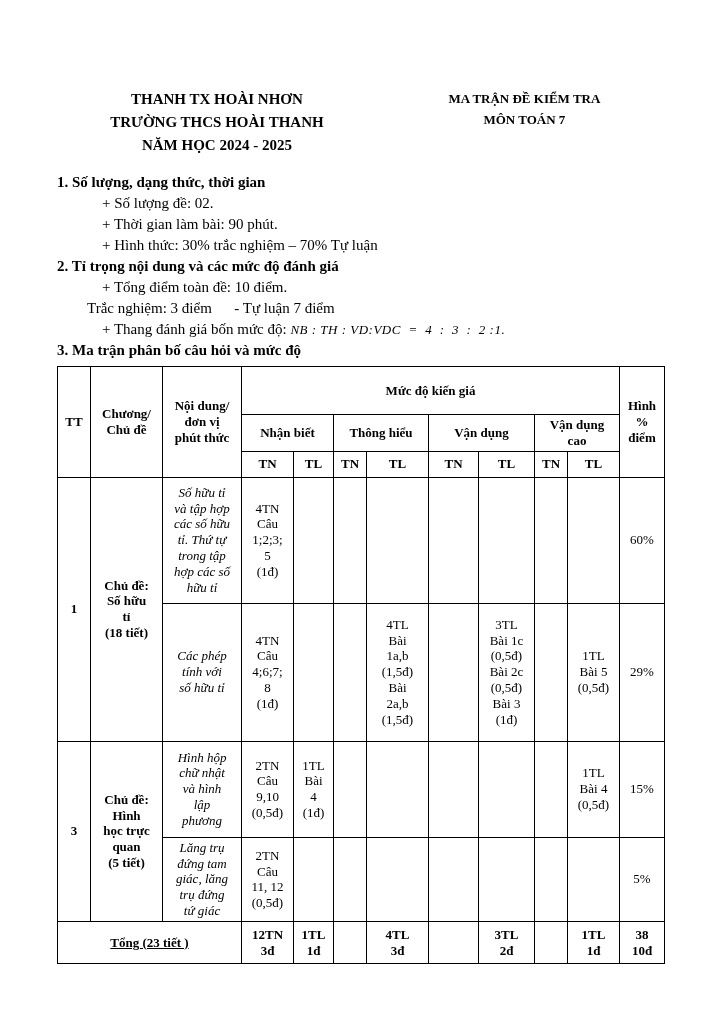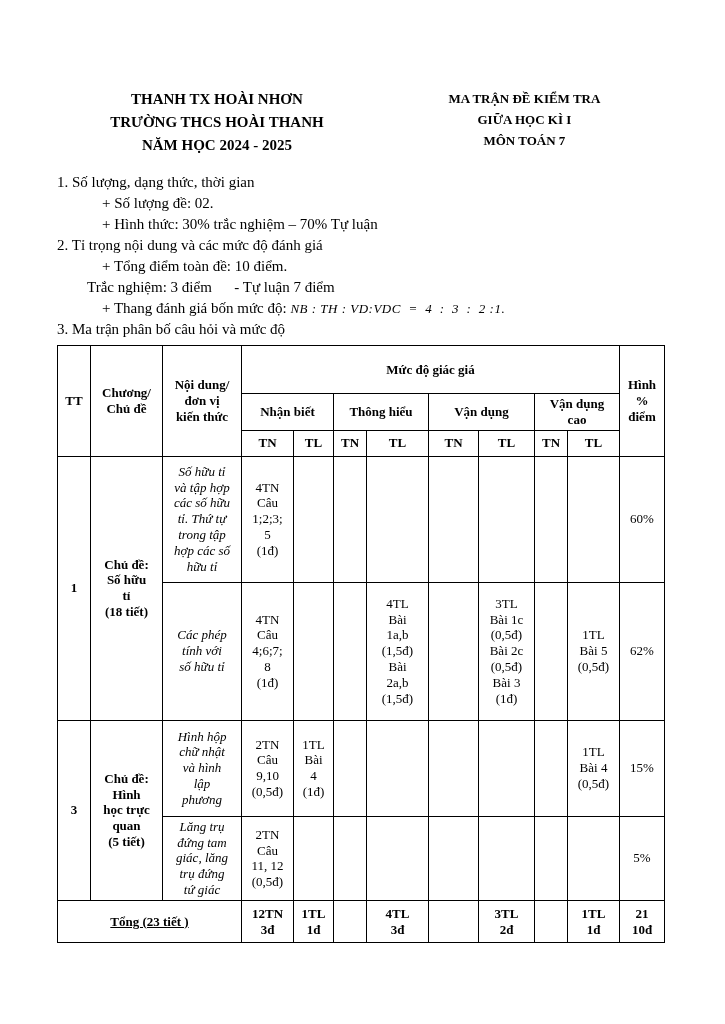--- a/index.html
+++ b/index.html
@@ -9,21 +9,21 @@
     font-family:"Liberation Serif", serif;
     color:#000;
   }
   .page { width:725px; height:1024px; padding:88px 53px 0 57px; overflow:hidden; }
 
   .doc-header { display:flex; }
   .doc-header-left  { width:52%; text-align:center; font-weight:bold; font-size:15px; line-height:23px; }
   .doc-header-right { width:48%; text-align:center; font-weight:bold; font-size:13px; line-height:21px; }
 
   .sections { margin-top:15px; font-size:15px; line-height:21px; }
-  .section-title { font-weight:normal; }
+  .section-title { font-weight:bold; }
   .indent1 { padding-left:45px; white-space:pre-wrap; }
   .indent2 { padding-left:30px; white-space:pre-wrap; }
   .formula { font-style:italic; font-size:13px; letter-spacing:0.5px; }
 
   table.matrix { border-collapse:collapse; margin-top:5px; table-layout:fixed; }
   .matrix td {
     border:1px solid #000;
     text-align:center; vertical-align:middle;
     font-size:13px; line-height:1.22;
     padding:2px; overflow:hidden;
@@ -55,30 +55,30 @@
 <div class="page">
 
   <div class="doc-header">
     <div class="doc-header-left">
       <div>THANH TX HOÀI NHƠN</div>
       <div>TRƯỜNG THCS HOÀI THANH</div>
       <div>NĂM HỌC 2024 - 2025</div>
     </div>
     <div class="doc-header-right">
       <div>MA TRẬN ĐỀ KIỂM TRA</div>
-      <div>GIỮA HỌC KÌ I</div>
       <div>MÔN TOÁN 7</div>
     </div>
   </div>
 
   <div class="sections">
 
     <div>
       <div class="section-title">1. Số lượng, dạng thức, thời gian</div>
       <div class="indent1">+ Số lượng đề: 02.</div>
+      <div class="indent1">+ Thời gian làm bài: 90 phút.</div>
       <div class="indent1">+ Hình thức: 30% trắc nghiệm – 70% Tự luận</div>
     </div>
 
     <div>
       <div class="section-title">2. Tỉ trọng nội dung và các mức độ đánh giá</div>
       <div class="indent1">+ Tổng điểm toàn đề: 10 điểm.</div>
       <div class="indent2">Trắc nghiệm: 3 điểm      - Tự luận 7 điểm</div>
       <div class="indent1"><span>+ Thang đánh giá bốn mức độ: </span><span class="formula">NB : TH : VD:VDC  =  4  :  3  :  2 :1.</span></div>
     </div>
 
@@ -102,22 +102,22 @@
         <col style="width:45px">
       </colgroup>
 
       <tbody>
           <tr class="hrow1">
         <td rowspan="3" class="hdr">TT</td>
         <td rowspan="3" class="hdr pre">Chương/
 Chủ đề</td>
         <td rowspan="3" class="hdr pre">Nội dung/
 đơn vị
-kiến thức</td>
-        <td colspan="8" class="hdr">Mức độ giác giá</td>
+phút thức</td>
+        <td colspan="8" class="hdr">Mức độ kiến giá</td>
         <td rowspan="3" class="hdr pre vtop">Hình
 %
 điểm</td>
       </tr>
 
       <tr class="hrow2">
         <td colspan="2" class="hdr">Nhận biết</td>
         <td colspan="2" class="hdr c-blue">Thông hiểu</td>
         <td colspan="2" class="hdr c-yellow">Vận dụng</td>
         <td colspan="2" class="hdr c-gray pre">Vận dụng
@@ -186,21 +186,21 @@
 Bài 1c
 (0,5đ)
 Bài 2c
 (0,5đ)
 Bài 3
 (1đ)</td>
         <td class="c-gray"></td>
         <td class="c-gray pre">1TL
 Bài 5
 (0,5đ)</td>
-        <td>62%</td>
+        <td>29%</td>
       </tr>
 
       <tr class="r2a">
         <td rowspan="2" class="bold">3</td>
         <td rowspan="2" class="bold pre vtop">Chủ đề:
 Hình
 học trực
 quan
 (5 tiết)</td>
         <td class="bi pre tleft">Hình hộp
@@ -255,20 +255,20 @@
 1đ</td>
         <td class="c-blue"></td>
         <td class="c-blue bold pre">4TL
 3đ</td>
         <td class="c-yellow"></td>
         <td class="c-yellow bold pre">3TL
 2đ</td>
         <td class="c-gray"></td>
         <td class="c-gray bold pre">1TL
 1đ</td>
-        <td class="bold pre">21
+        <td class="bold pre">38
 10đ</td>
       </tr>
     </tbody>
       </table>
 
   </div>
 </div>
 
 </body></html>

